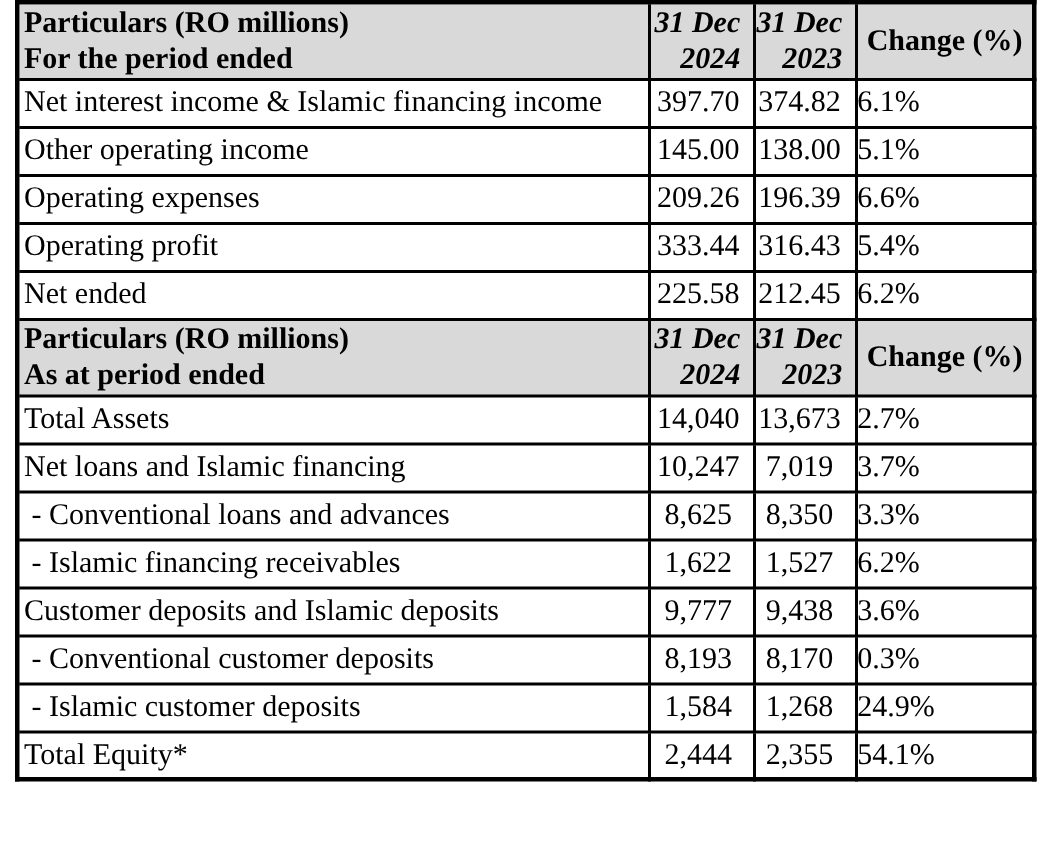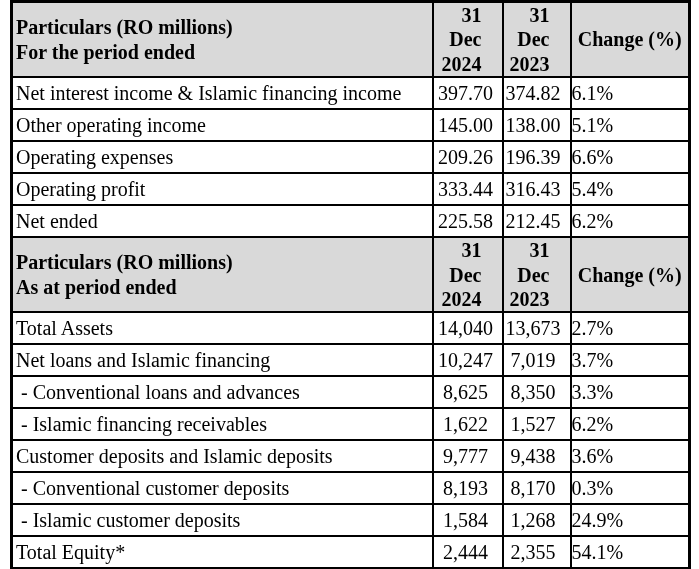--- a/index.html
+++ b/index.html
@@ -46,21 +46,22 @@
     line-height: 1.22;
   }
   th.head-label {
     text-align: left;
     white-space: pre-line;
     padding-left: 3px;
   }
   th.head-num {
     text-align: right;
     white-space: pre-line;
-    padding-right: 20px;
+    padding-right: 8px;
+    font-style: italic;
   }
   th.head-change {
     text-align: center;
     white-space: normal;
   }
   td.cell-label {
     text-align: left;
     white-space: pre;
     padding-left: 3px;
     margin-top: 24px;

